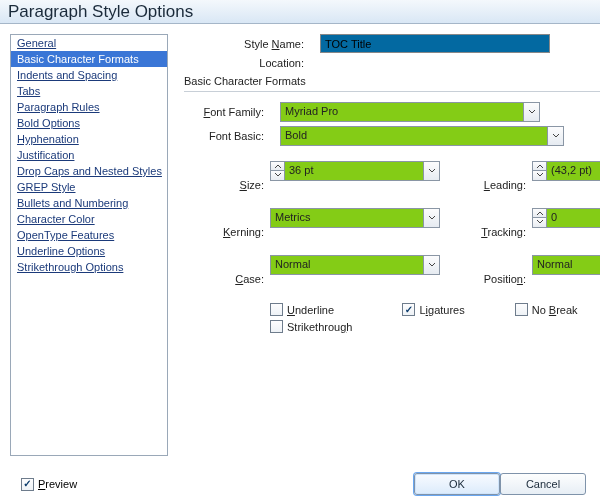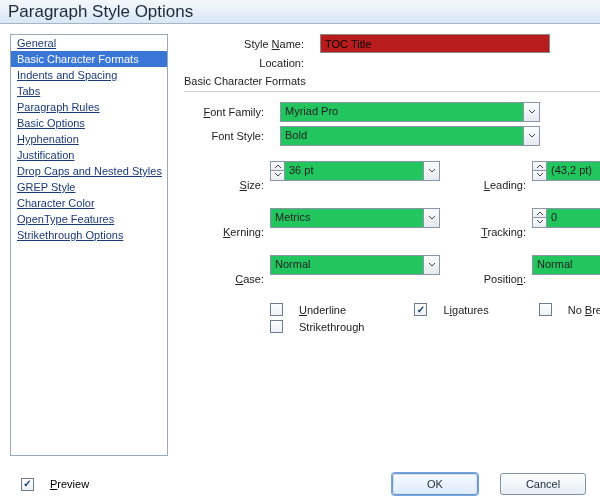--- a/index.html
+++ b/index.html
@@ -57,30 +57,30 @@
 .lbl {
   width: 80px;
   text-align: right;
   margin-right: 16px;
 }
 .txt {
   border: 1px solid #888;
   padding: 2px 4px;
   height: 19px;
   font-size: 11px;
-  background: #b91c1c;
+  background: #0369a1;
 }
 .select-wrap {
   display: flex;
   align-items: center;
   height: 20px;
 }
 .select {
   border: 1px solid #8a96a5;
-  background: #22c55e;
+  background: #84cc16;
   height: 20px;
   padding: 2px 4px;
   font-size: 11px;
   flex: 1;
 }
 .dd-arrow {
   width: 16px;
   height: 20px;
   border: 1px solid #8a96a5;
   border-left: none;
@@ -124,21 +124,21 @@
   align-items: center;
 }
 .form-grid .lbl2 { text-align: right; margin-top: 29px; }
 .check-row {
   display: flex;
   gap: 50px;
   padding-left: 86px;
   margin-top: 18px;
 }
 .check-row .col { display: flex; flex-direction: column; gap: 4px; }
-.chk { display: flex; align-items: center; gap: 16px; }
+.chk { display: flex; align-items: center; gap: 4px; }
 .chkbox {
   width: 13px; height: 13px;
   border: 1px solid #6e7c8c;
   background: linear-gradient(#fdfdfe,#eef2f6);
   display: flex; align-items: center; justify-content: center;
 }
 .chkbox.checked::after {
   content: "✓";
   font-size: 10px;
   line-height: 10px;
@@ -155,21 +155,21 @@
 .footer .left { flex: 1; display:flex; align-items:center; gap:4px;padding-left:7px; }
 .btn {
   min-width: 86px;
   height: 22px;
   border: 1px solid #7f93aa;
   border-radius: 3px;
   background: linear-gradient(#fdfefe,#e7eef5);
   font-size: 11px;
   color: #1a2a3a;
   cursor: pointer;
-  margin-left: 22px;
+  margin-left: 0;
 }
 .btn.primary {
   box-shadow: 0 0 0 1px #6aa7f0, inset 0 0 0 1px #cfe4fb;
   background: linear-gradient(#f8fbff,#dcebfb);
 }
 </style>
 </head>
 <body>
 
 <div class="titlebar">
@@ -178,27 +178,29 @@
 
 <div class="dialog-body">
 
   <div class="sidebar">
     <div class="sidebar-inner" id="sidebar-inner">
         <div class="sidebar-item">General</div>
         <div class="sidebar-item selected">Basic Character Formats</div>
         <div class="sidebar-item">Indents and Spacing</div>
         <div class="sidebar-item">Tabs</div>
         <div class="sidebar-item">Paragraph Rules</div>
-        <div class="sidebar-item">Basic Options</div>
+        <div class="sidebar-item">Bold Options</div>
         <div class="sidebar-item">Hyphenation</div>
         <div class="sidebar-item">Justification</div>
         <div class="sidebar-item">Drop Caps and Nested Styles</div>
         <div class="sidebar-item">GREP Style</div>
+        <div class="sidebar-item">Bullets and Numbering</div>
         <div class="sidebar-item">Character Color</div>
         <div class="sidebar-item">OpenType Features</div>
+        <div class="sidebar-item">Underline Options</div>
         <div class="sidebar-item">Strikethrough Options</div>
       </div>
   </div>
 
   <div class="main">
 
     <div class="row">
       <div class="lbl" style="width:120px">Style <u>N</u>ame:</div>
       <input class="txt" style="width: 230px;" value="TOC Title">
     </div>
@@ -214,22 +216,22 @@
         <div class="select">Myriad Pro</div>
         <div class="dd-arrow">
             <svg viewBox="0 0 8 8">
               <path d="M1 2l3 3 3-3" fill="none" stroke="#444"></path>
             </svg>
           </div>
       </div>
     </div>
 
     <div class="row">
-      <div class="lbl">Font Style:</div>
-      <div class="select-wrap" style="width:260px">
+      <div class="lbl">Font Basic:</div>
+      <div class="select-wrap" style="width:284px">
         <div class="select">Bold</div>
         <div class="dd-arrow">
             <svg viewBox="0 0 8 8">
               <path d="M1 2l3 3 3-3" fill="none" stroke="#444"></path>
             </svg>
           </div>
       </div>
     </div>
 
     <div class="form-grid" style="margin-top:4px">

